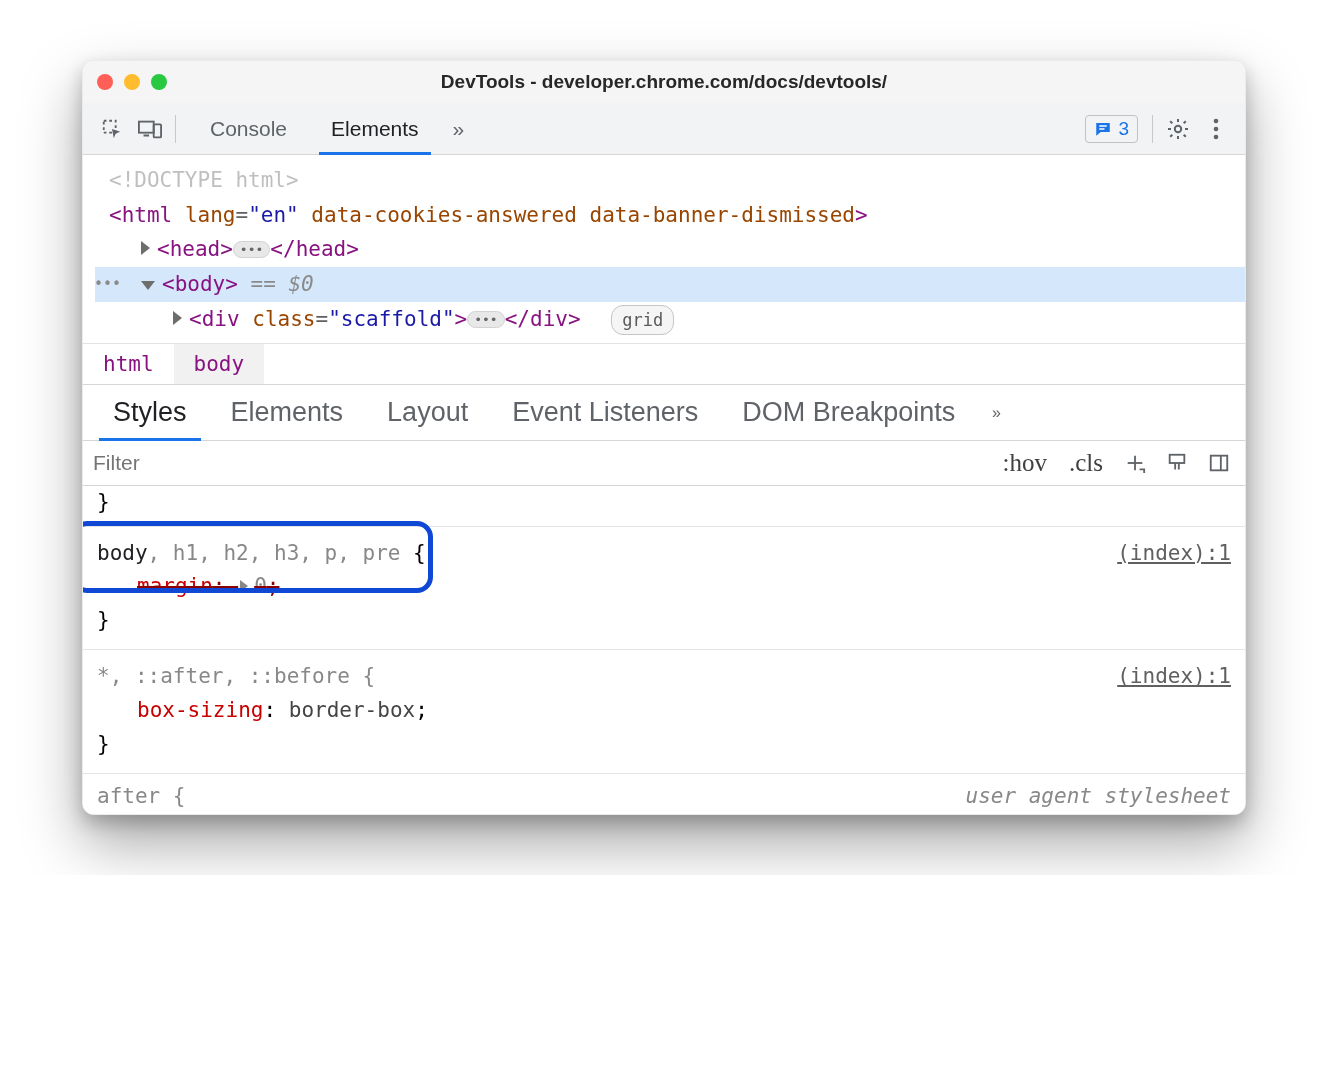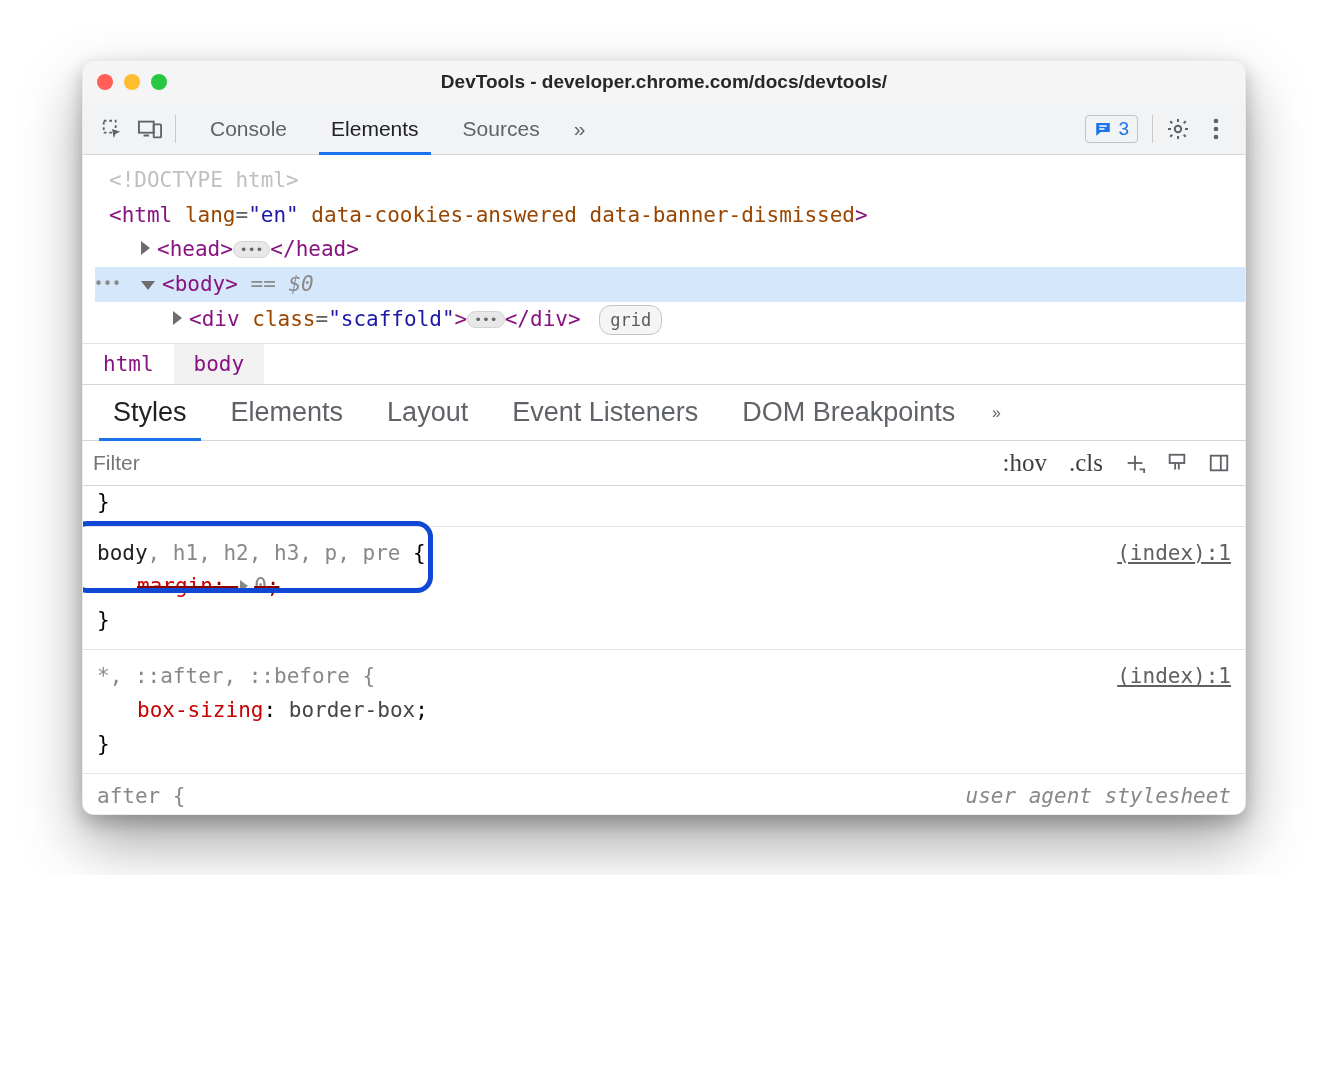--- a/index.html
+++ b/index.html
@@ -166,21 +166,21 @@
       vertical-align: 2px;
       line-height: 15px;
     }
     .grid-pill {
       display: inline-block;
       border: 1px solid #c5c5c5;
       border-radius: 12px;
       padding: 0 10px;
       font-size: 17px;
       color: #5a5a5a;
-      margin-left: 6px;
+      margin-left: 18px;
       background: #f5f5f5;
     }
     
     .breadcrumb {
       display: flex;
       border-top: 1px solid #e2e2e2;
       border-bottom: 1px solid #d6d6d6;
       font-family: ui-monospace, Menlo, monospace;
       font-size: 21px;
       background: #fff;
@@ -327,21 +327,20 @@
       <svg width="24" height="22" viewBox="0 0 26 22" fill="none" stroke="#5f6368" stroke-width="2">
         <rect x="1" y="3" width="16" height="12"></rect>
         <line x1="6" y1="18" x2="12" y2="18"></line>
         <rect x="17" y="6" width="8" height="14" rx="1"></rect>
       </svg>
     </div>
     <div class="tool-sep"></div>
     <div class="tabs-top">
       <div class="tab-top">Console</div>
       <div class="tab-top active">Elements</div>
-      <div class="tab-top">Sources</div>
       <div class="tab-top" style="padding:0 12px">»</div>
     </div>
     <div class="toolbar-spacer"></div>
     <div class="issues-badge">
       <svg width="18" height="18" viewBox="0 0 24 24">
         <path d="M3 4h18v12H9l-6 5V4z" fill="#1a73e8"></path>
         <line x1="7" y1="8" x2="17" y2="8" stroke="#fff" stroke-width="2"></line>
         <line x1="7" y1="12" x2="14" y2="12" stroke="#fff" stroke-width="2"></line>
       </svg>
       <span>3</span>

